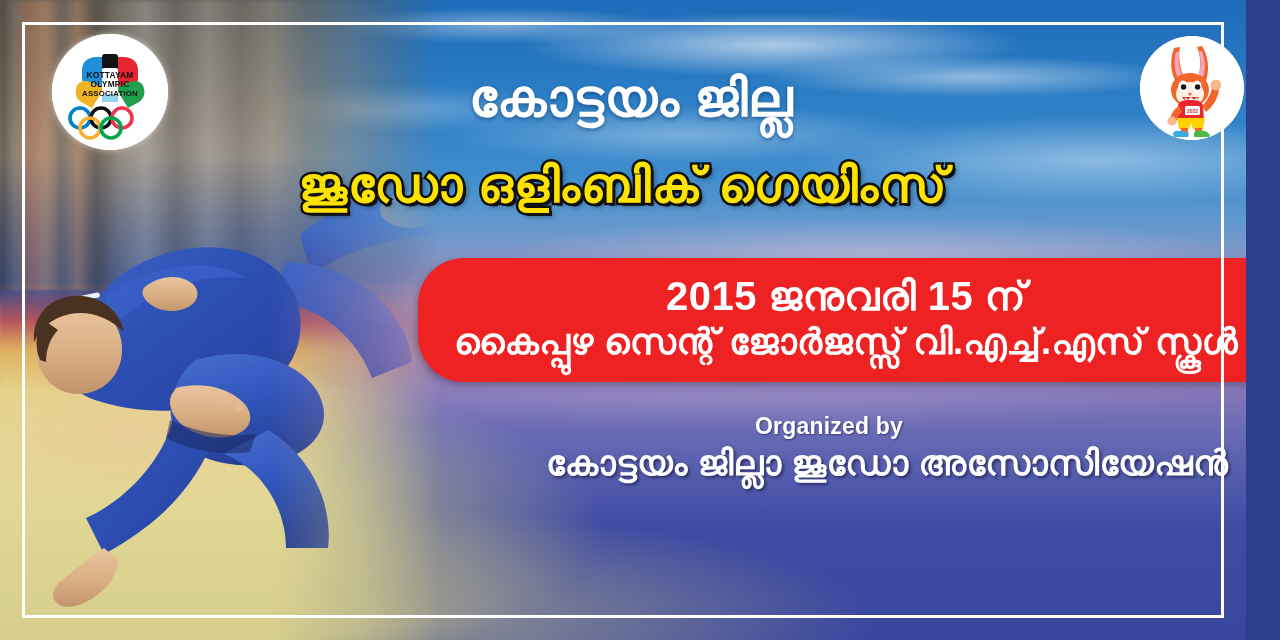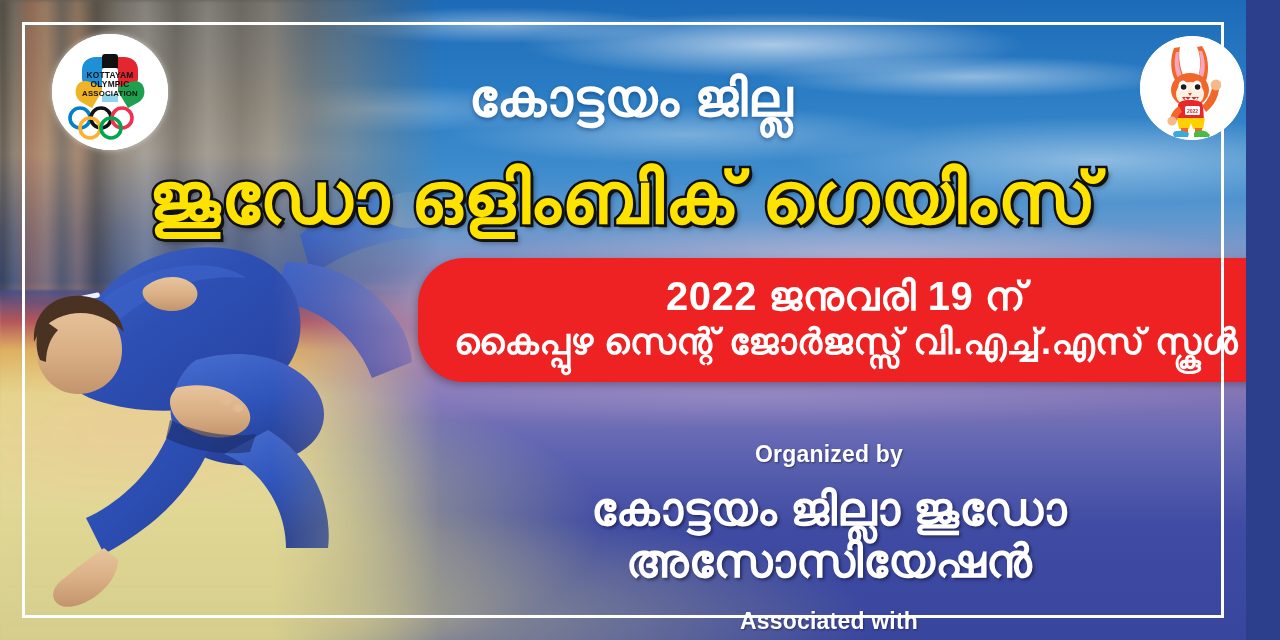--- a/index.html
+++ b/index.html
@@ -138,21 +138,21 @@
   .line-district {
     position:absolute; left:0; right:0; top:72px;
     font-size:52px; font-weight:bold; line-height:1;
     color:#ffffff;
     letter-spacing:.5px;
     text-shadow:0 2px 4px rgba(0,40,90,.45);
     padding-left:16px;
   }
   .line-title {
     position:absolute; left:0; right:0; top:158px;
-    font-size:72px; font-weight:bold; line-height:1.12;
+    font-size:49px; font-weight:bold; line-height:1.12;
     color:#FFE300;
     letter-spacing:1px;
     -webkit-text-stroke:5px #111111;
     paint-order:stroke fill;
     text-shadow:
       3px 3px 0 #111, -1px -1px 0 #111, 1px -1px 0 #111,
       -1px 1px 0 #111, 4px 4px 5px rgba(0,0,0,.35);
   }
 
   
@@ -172,34 +172,35 @@
     font-size:40px; font-weight:bold; line-height:1.08;
     letter-spacing:.5px;
   }
   .red-venue {
     font-size:36px; font-weight:bold; line-height:1.1;
     margin-top:4px; letter-spacing:.3px;
   }
 
   
   .credits {
-    position:absolute; left:430px; right:18px; top:442px;
+    position:absolute; left:430px; right:18px; top:414px;
     z-index:20; text-align:center; color:#ffffff;
     pointer-events:none;
   }
   .credit-group + .credit-group { margin-top:22px; }
   .credit-kicker {
     font-size:23px; font-weight:bold; line-height:1.1;
     letter-spacing:.2px;
     text-shadow:1px 1px 2px rgba(20,20,60,.55);
   }
   .credit-name {
-    font-size:46px; font-weight:bold; line-height:1.12;
-    margin-top:17px; letter-spacing:.3px;
+    font-size:35px; font-weight:bold; line-height:1.12;
+    margin-top:4px; letter-spacing:.3px;
     text-shadow:2px 2px 3px rgba(20,20,60,.6);
+    text-align:right;
   }
 </style>
 </head>
 <body>
 
 <div id="poster">
 
   <div class="bg-layer bg-sky"></div>
   <div class="bg-layer bg-clouds"></div>
   <div class="bg-layer bg-matglow"></div>
@@ -344,27 +345,26 @@
       <path d="M54 97 C56 94 62 94 67 96 L70 99 L69 101 L54 101 Z" fill="#4cba46"></path>
     </svg>
   </div>
 
   <div class="headline-wrap">
     <div class="line-district">കോട്ടയം ജില്ല</div>
     <div class="line-title">ജൂഡോ ഒളിംബിക് ഗെയിംസ്</div>
   </div>
 
   <div class="red-banner">
-    <div class="red-date">2022 ജനുവരി 19 ന്</div>
+    <div class="red-date">2015 ജനുവരി 15 ന്</div>
     <div class="red-venue">കൈപ്പുഴ സെന്റ് ജോർജസ്സ് വി.എച്ച്.എസ് സ്കൂൾ</div>
   </div>
 
   <div class="credits">
     <div class="credit-group">
       <div class="credit-kicker">Organized by</div>
       <div class="credit-name">കോട്ടയം ജില്ലാ ജൂഡോ അസോസിയേഷൻ</div>
     </div>
     <div class="credit-group">
-      <div class="credit-kicker">Associated with</div>
     </div>
   </div>
 
 </div>
 
 </body></html>

